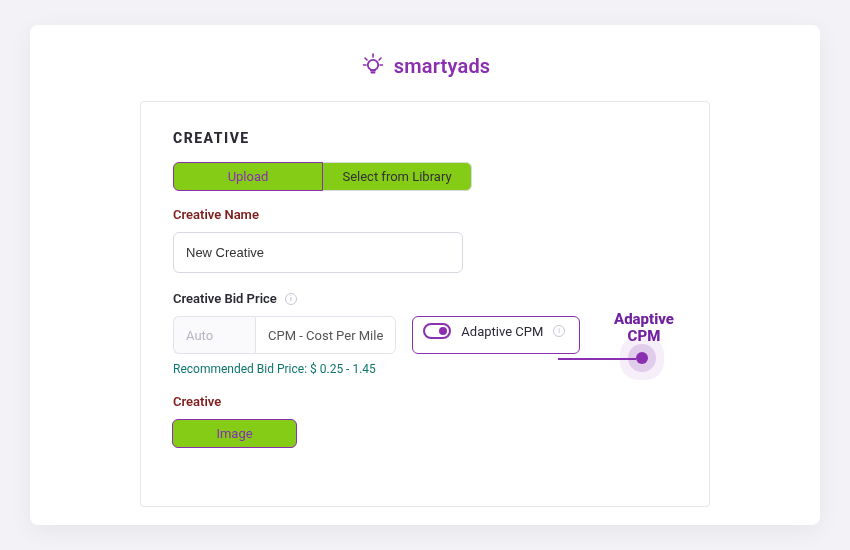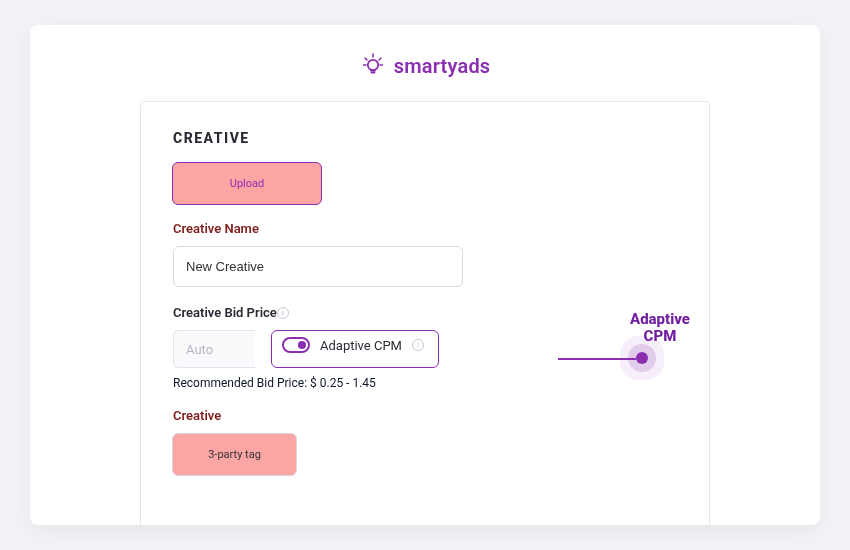--- a/index.html
+++ b/index.html
@@ -19,29 +19,29 @@
     width: 570px; margin: 0 auto; border: 1px solid #e6e6ee; border-radius: 4px;
     padding: 28px 32px 40px 32px; position: relative;
   }
   .section-title {
     font-size: 14px; font-weight: 800; letter-spacing: 1.5px; color: #2a2a35; margin-bottom: 16px;
   }
   .seg {
     display: flex; margin-bottom: 16px;
   }
   .seg-btn {
-    height: 43px; min-width: 150px; padding: 0 18px; border: 1px solid #d8d8e2;
-    background: #fca5a5; font-size: 11px; color: #333; display: flex; align-items: center; justify-content: center;
+    height: 29px; min-width: 150px; padding: 0 18px; border: 1px solid #d8d8e2;
+    background: #84cc16; font-size: 13px; color: #333; display: flex; align-items: center; justify-content: center;
     cursor: pointer;
   }
   .seg-btn:first-child { border-top-left-radius: 6px; border-bottom-left-radius: 6px; }
   .seg-btn:last-child  { border-top-right-radius: 6px; border-bottom-right-radius: 6px; margin-left: -1px; }
   .seg-btn.active { border-color: #8a2fb0; color: #8a2fb0; z-index: 1; }
   .seg-btn.small { min-width: 125px; }
-  .field-label { font-size: 13px; font-weight: 600; color: #2a2a35; margin-bottom: 10px; display: flex; align-items: center; gap: 0; }
+  .field-label { font-size: 13px; font-weight: 600; color: #2a2a35; margin-bottom: 10px; display: flex; align-items: center; gap: 8px; }
   .field-label-lite { font-size: 13px; font-weight: 600; color: #7f1d1d; margin-bottom: 10px; }
   .text-input {
     width: 290px; height: 41px; border: 1px solid #d8d8e2; border-radius: 6px;
     padding: 0 12px; font-size: 13px; color: #333; outline: none;
   }
   .row { margin-bottom: 18px; }
   .bidrow { display: flex; align-items: center; gap: 16px; }
   .bid-pair { display: flex; }
   .bid-auto {
     width: 82px; height: 38px; border: 1px solid #e3e3ec; border-right: none;
@@ -63,21 +63,21 @@
   .toggle::after {
     content: ""; position: absolute; width: 8px; height: 8px; background: #8a2fb0; border-radius: 50%;
     top: 50%; transform: translateY(-50%); right: 2px;
   }
   .adaptive-label { font-size: 13px; color: #2a2a35; }
   .info-dot {
     width: 12px; height: 12px; border: 1px solid #c8c8d6; border-radius: 50%;
     display: inline-flex; align-items: center; justify-content: center;
     font-size: 8px; color: #c8c8d6; line-height: 1;
   }
-  .hint { font-size: 12px; color: #0f172a; margin-top: 8px; }
+  .hint { font-size: 12px; color: #0f766e; margin-top: 8px; }
   .callout {
     position: absolute; color: #6f1fa0; font-weight: 800; font-size: 15px; text-align: center; line-height: 1.1;
   }
   .callout-dot {
     position: absolute; width: 12px; height: 12px; background: #8a2fb0; border-radius: 50%;
     box-shadow: 0 0 0 8px rgba(138,47,176,0.18), 0 0 0 16px rgba(138,47,176,0.08);
   }
   .callout-line { position: absolute; height: 2px; background: #8a2fb0; }
 </style>
 </head>
@@ -100,54 +100,56 @@
     </span>
     <span class="logo-text">smartyads</span>
   </div>
 
   <div class="panel">
 
     <div class="section-title">CREATIVE</div>
 
     <div class="seg">
       <div class="seg-btn active">Upload</div>
+      <div class="seg-btn">Select from Library</div>
     </div>
 
     <div class="row">
       <div class="field-label-lite">Creative Name</div>
       <input class="text-input" type="text" value="New Creative" style="">
     </div>
 
     <div class="row">
       <div class="field-label">
         <span>Creative Bid Price</span>
         <span class="info-dot">i</span>
       </div>
       <div class="bidrow">
         <div class="bid-pair">
           <div class="bid-auto">Auto</div>
+          <div class="bid-cpm">CPM - Cost Per Mile</div>
         </div>
         <div class="adaptive">
           <span class="toggle"></span>
           <span class="adaptive-label">Adaptive CPM</span>
           <span class="info-dot">i</span>
         </div>
       </div>
       <div class="hint">Recommended Bid Price: $ 0.25 - 1.45</div>
     </div>
 
     <div class="row">
       <div class="field-label-lite">Creative</div>
       <div class="seg">
-        <div class="seg-btn small">3-party tag</div>
+        <div class="seg-btn small active">Image</div>
       </div>
     </div>
 
   </div>
 
-  <div class="callout" style="left:600px; top:286px;">
+  <div class="callout" style="left:584px; top:286px;">
     <div>Adaptive</div>
     <div>CPM</div>
   </div>
   <div class="callout-line" style="left:528px; top:333px; width:78px;"></div>
   <div class="callout-dot" style="left:606px; top:327px;"></div>
 
 </div>
 
 </body></html>

